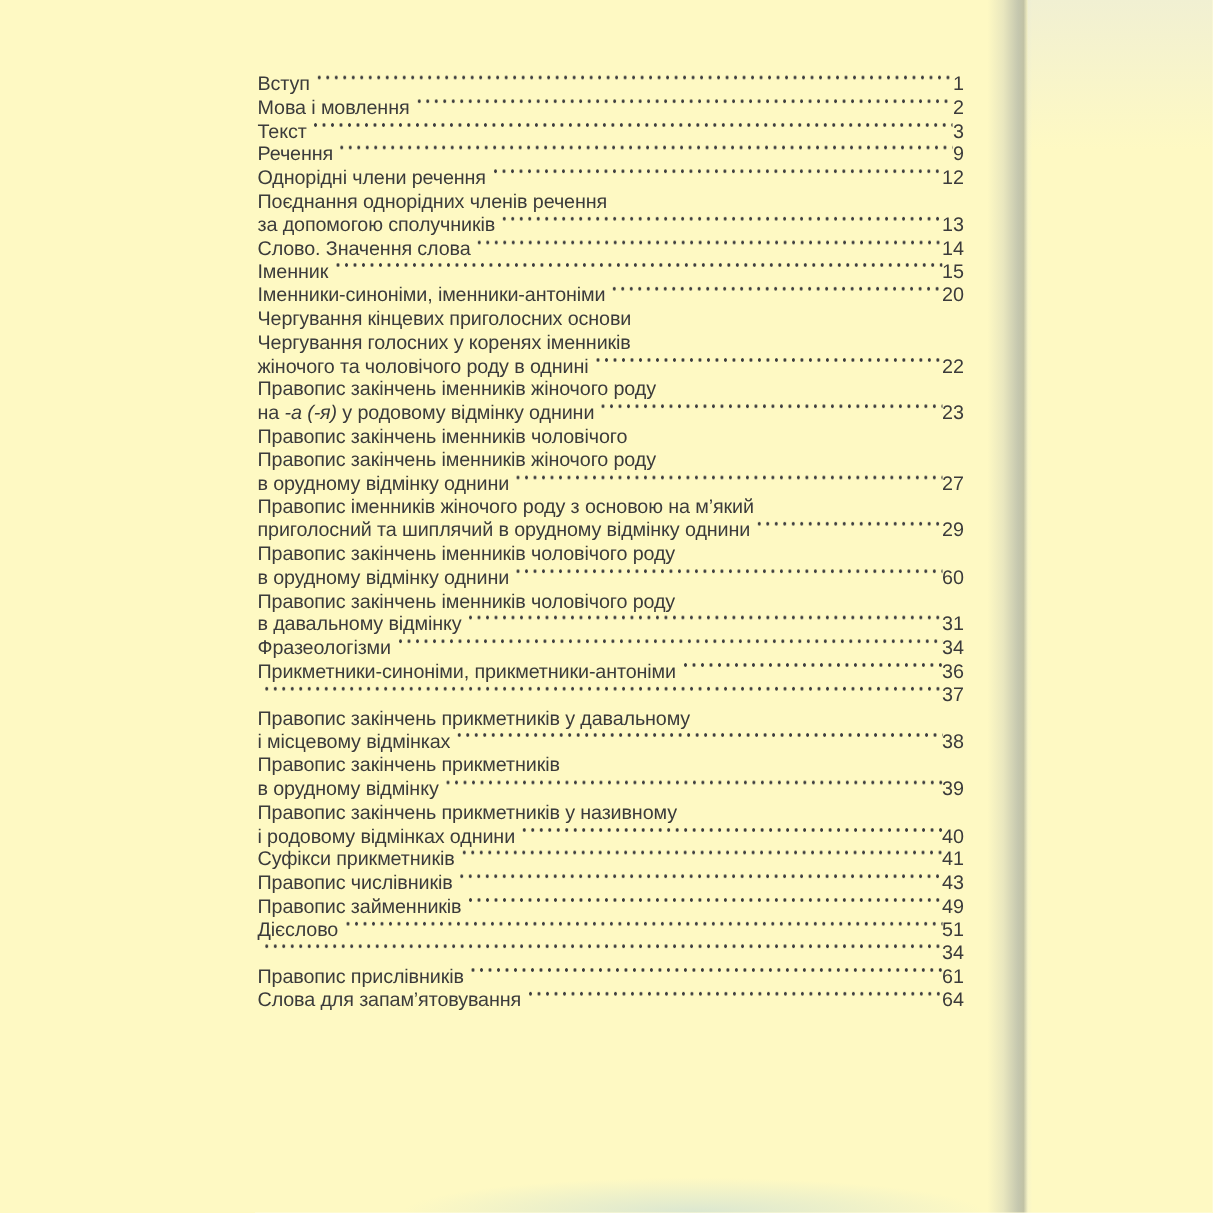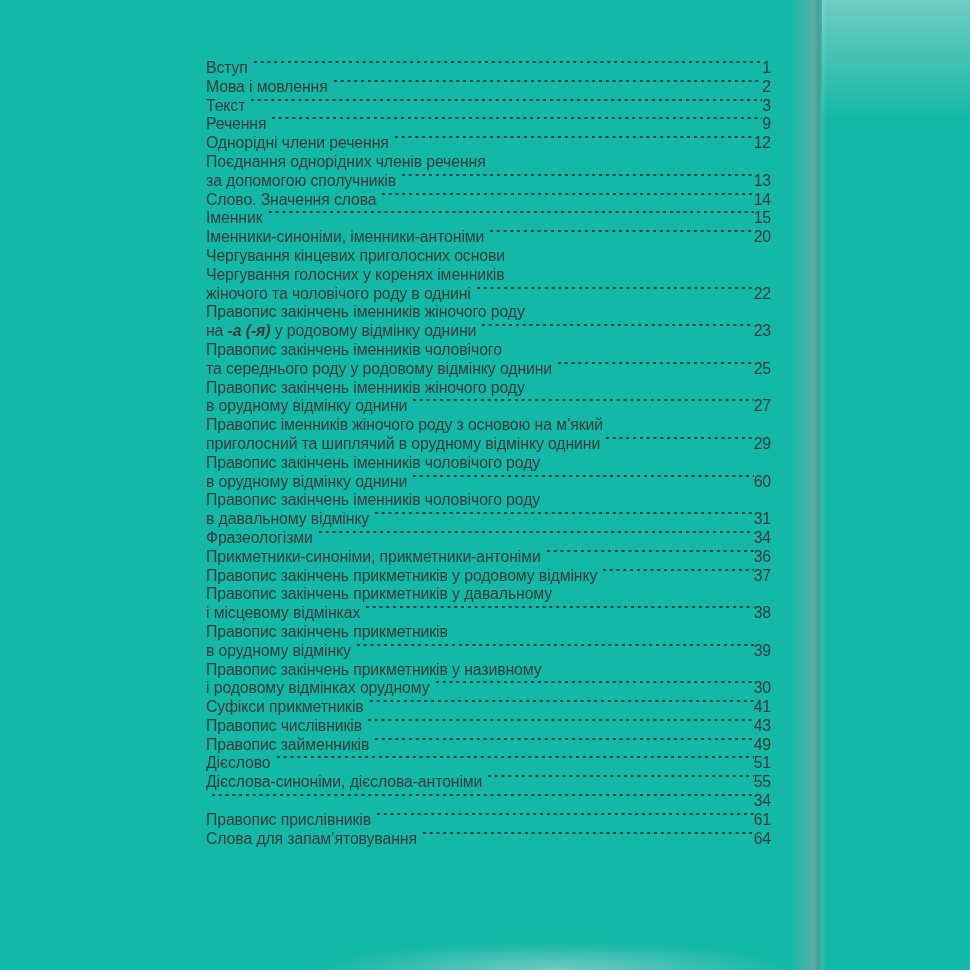--- a/index.html
+++ b/index.html
@@ -10,21 +10,21 @@
     width: 970px;
     height: 970px;
     position: relative;
     overflow: hidden;
     background: #ffffff;
     font-family: "Liberation Sans", "DejaVu Sans", sans-serif;
   }
   .scan-page {
     position: absolute;
     inset: 0;
-    background: #14b8a6;
+    background: #fef9c3;
   }
   
   .edge-shadow {
     position: absolute;
     top: 0;
     left: 790px;
     width: 36px;
     height: 970px;
     background: linear-gradient(90deg,
       rgba(170,177,177,0) 0%,
@@ -76,21 +76,21 @@
     margin-left: 4px;
     background-image: radial-gradient(circle, #3e3e3e 1.15px, rgba(0,0,0,0) 1.5px);
     background-size: 6.8px 6px;
     background-repeat: repeat-x;
     background-position: 2px bottom 4.2px;
   }
   .toc-line .pg {
     flex: 0 0 auto;
   }
   .bi {
-    font-weight: 700;
+    font-weight: 400;
     font-style: italic;
   }
 </style>
 </head>
 <body>
 
 <div class="scan-page">
   <div class="toc">
       <div class="toc-entry">
         <div class="toc-line"><span class="txt"><span>Вступ</span></span><span class="leader"></span><span class="pg">1</span></div>
@@ -126,21 +126,20 @@
       <div class="toc-entry">
         <div class="toc-line"><span class="txt"><span>Чергування голосних у коренях іменників</span></span></div>
         <div class="toc-line"><span class="txt"><span>жіночого та чоловічого роду в однині</span></span><span class="leader"></span><span class="pg">22</span></div>
       </div>
       <div class="toc-entry">
         <div class="toc-line"><span class="txt"><span>Правопис закінчень іменників жіночого роду</span></span></div>
         <div class="toc-line"><span class="txt"><span>на </span><span class="bi">-а (-я)</span><span> у родовому відмінку однини</span></span><span class="leader"></span><span class="pg">23</span></div>
       </div>
       <div class="toc-entry">
         <div class="toc-line"><span class="txt"><span>Правопис закінчень іменників чоловічого</span></span></div>
-        <div class="toc-line"><span class="txt"><span>та середнього роду у родовому відмінку однини</span></span><span class="leader"></span><span class="pg">25</span></div>
       </div>
       <div class="toc-entry">
         <div class="toc-line"><span class="txt"><span>Правопис закінчень іменників жіночого роду</span></span></div>
         <div class="toc-line"><span class="txt"><span>в орудному відмінку однини</span></span><span class="leader"></span><span class="pg">27</span></div>
       </div>
       <div class="toc-entry">
         <div class="toc-line"><span class="txt"><span>Правопис іменників жіночого роду з основою на м’який</span></span></div>
         <div class="toc-line"><span class="txt"><span>приголосний та шиплячий в орудному відмінку однини</span></span><span class="leader"></span><span class="pg">29</span></div>
       </div>
       <div class="toc-entry">
@@ -151,48 +150,45 @@
         <div class="toc-line"><span class="txt"><span>Правопис закінчень іменників чоловічого роду</span></span></div>
         <div class="toc-line"><span class="txt"><span>в давальному відмінку</span></span><span class="leader"></span><span class="pg">31</span></div>
       </div>
       <div class="toc-entry">
         <div class="toc-line"><span class="txt"><span>Фразеологізми</span></span><span class="leader"></span><span class="pg">34</span></div>
       </div>
       <div class="toc-entry">
         <div class="toc-line"><span class="txt"><span>Прикметники-синоніми, прикметники-антоніми</span></span><span class="leader"></span><span class="pg">36</span></div>
       </div>
       <div class="toc-entry">
-        <div class="toc-line"><span class="txt"><span>Правопис закінчень прикметників у родовому відмінку</span></span><span class="leader"></span><span class="pg">37</span></div>
+        <div class="toc-line"><span class="leader"></span><span class="pg">37</span></div>
       </div>
       <div class="toc-entry">
         <div class="toc-line"><span class="txt"><span>Правопис закінчень прикметників у давальному</span></span></div>
         <div class="toc-line"><span class="txt"><span>і місцевому відмінках</span></span><span class="leader"></span><span class="pg">38</span></div>
       </div>
       <div class="toc-entry">
         <div class="toc-line"><span class="txt"><span>Правопис закінчень прикметників</span></span></div>
         <div class="toc-line"><span class="txt"><span>в орудному відмінку</span></span><span class="leader"></span><span class="pg">39</span></div>
       </div>
       <div class="toc-entry">
         <div class="toc-line"><span class="txt"><span>Правопис закінчень прикметників у називному</span></span></div>
-        <div class="toc-line"><span class="txt"><span>і родовому відмінках орудному</span></span><span class="leader"></span><span class="pg">30</span></div>
+        <div class="toc-line"><span class="txt"><span>і родовому відмінках однини</span></span><span class="leader"></span><span class="pg">40</span></div>
       </div>
       <div class="toc-entry">
         <div class="toc-line"><span class="txt"><span>Суфікси прикметників</span></span><span class="leader"></span><span class="pg">41</span></div>
       </div>
       <div class="toc-entry">
         <div class="toc-line"><span class="txt"><span>Правопис числівників</span></span><span class="leader"></span><span class="pg">43</span></div>
       </div>
       <div class="toc-entry">
         <div class="toc-line"><span class="txt"><span>Правопис займенників</span></span><span class="leader"></span><span class="pg">49</span></div>
       </div>
       <div class="toc-entry">
         <div class="toc-line"><span class="txt"><span>Дієслово</span></span><span class="leader"></span><span class="pg">51</span></div>
-      </div>
-      <div class="toc-entry">
-        <div class="toc-line"><span class="txt"><span>Дієслова-синоніми, дієслова-антоніми</span></span><span class="leader"></span><span class="pg">55</span></div>
       </div>
       <div class="toc-entry">
         <div class="toc-line"><span class="leader"></span><span class="pg">34</span></div>
       </div>
       <div class="toc-entry">
         <div class="toc-line"><span class="txt"><span>Правопис прислівників</span></span><span class="leader"></span><span class="pg">61</span></div>
       </div>
       <div class="toc-entry">
         <div class="toc-line"><span class="txt"><span>Слова для запам’ятовування</span></span><span class="leader"></span><span class="pg">64</span></div>
       </div>

